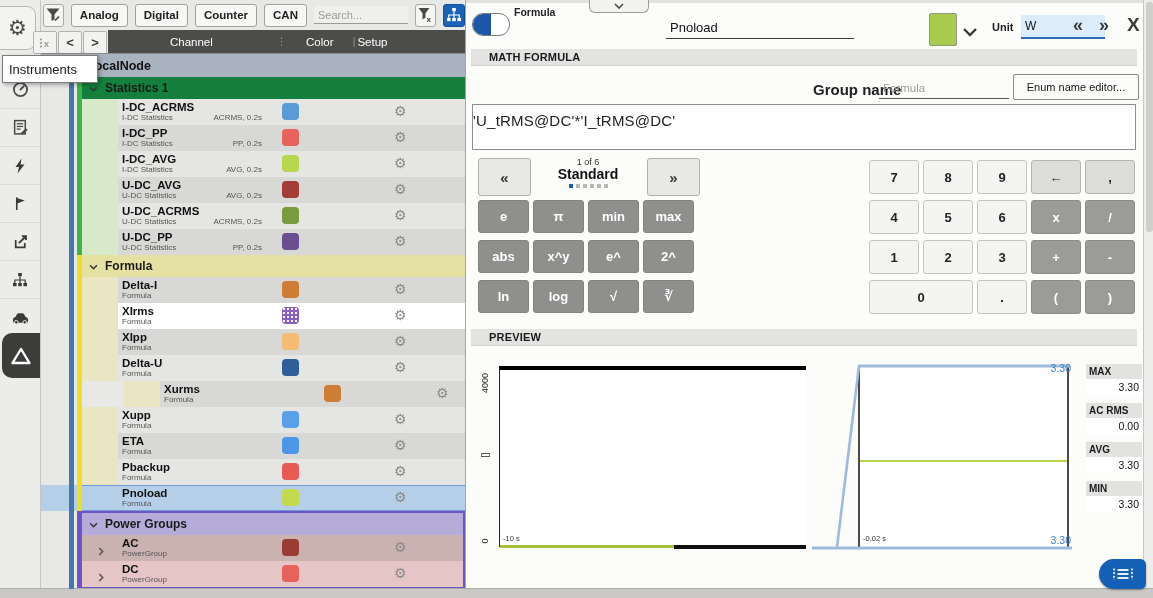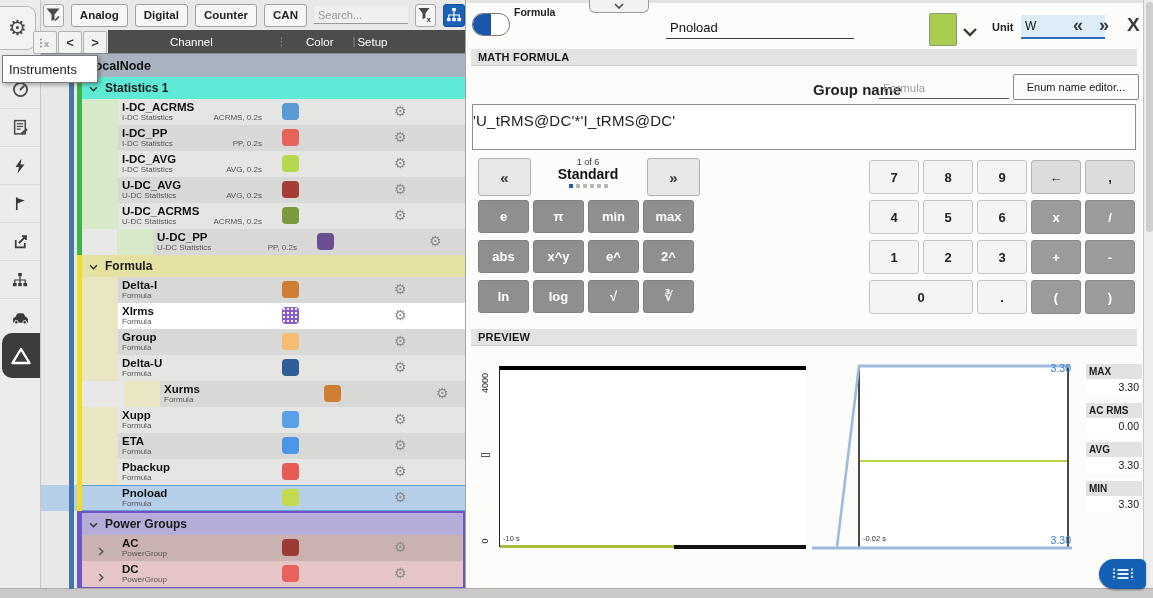--- a/index.html
+++ b/index.html
@@ -67,21 +67,21 @@
   .etype{position:absolute;left:48px;top:6px;font-size:10.5px;font-weight:bold;color:#222;}
   .name-input{position:absolute;left:200px;top:16px;width:180px;height:22px;border:none;border-bottom:1px solid #3a3a38;
               background:transparent;font-size:13px;color:#111;font-family:inherit;padding:0 4px;outline:none;}
   .color-swatch{position:absolute;left:463px;top:13px;width:26px;height:31px;border:1px solid #8a9a7a;border-radius:2px;}
   .hdr-chev{position:absolute;left:496px;top:23px;color:#3a3a38;}
   .unit-label{position:absolute;left:526px;top:21px;font-size:11px;font-weight:bold;color:#222;}
   .unit-input{position:absolute;left:555px;top:15px;width:76px;height:22px;border:none;border-bottom:2px solid #2f6db8;
               background:#dcedf9;font-size:12px;color:#111;font-family:inherit;padding:0 4px;outline:none;}
   .nav-btn{position:absolute;top:14px;font-size:18px;font-weight:bold;color:#3a3a38;line-height:22px;}
   .section-bar{position:absolute;left:5px;width:666px;height:17px;background:#e3e3e1;border-bottom:1px solid #cfcfcd;
-               font-size:11px;font-weight:bold;color:#1a1a1a;line-height:17px;padding-left:7px;box-sizing:border-box;letter-spacing:.2px;}
+               font-size:11px;font-weight:bold;color:#1a1a1a;line-height:17px;padding-left:18px;box-sizing:border-box;letter-spacing:.2px;}
   .gn-label{position:absolute;left:347px;top:81px;font-size:15px;font-weight:bold;color:#222;}
   .gn-input{position:absolute;left:413px;top:78px;width:122px;height:20px;border:none;border-bottom:1px solid #555;
             background:transparent;font-size:11.5px;color:#444;font-family:inherit;padding:0 4px;outline:none;}
   .gn-input::placeholder{color:#9a9a98;}
   .enum-btn{position:absolute;left:547px;top:74px;width:124px;height:24px;background:#fbfbfa;border:1px solid #8a8a88;
             border-radius:2px;font-size:11px;color:#1a1a1a;display:flex;align-items:center;justify-content:center;}
   .formula-box{position:absolute;left:6px;top:104px;width:664px;height:46px;background:#fff;border:1px solid #8e8e8c;
                box-sizing:border-box;font-size:15px;color:#222;padding:7px 0;letter-spacing:.2px;}
   .pad-nav-btn{position:absolute;top:158px;width:51px;height:36px;background:#e8e8e6;border:1px solid #b0b0ae;border-radius:3px;
                font-size:15px;font-weight:bold;color:#3a3a38;display:flex;align-items:center;justify-content:center;}
@@ -229,21 +229,21 @@
       <div class="col-channel">Channel</div>
       <div class="col-div">⋮</div>
       <div class="col-color">Color</div>
       <div class="col-div">|</div>
       <div class="col-setup">Setup</div>
     </div>
   </div>
   <div class="localnode">LocalNode</div>
   <div class="tree" id="tree">
       <div class="group" style="border-left-color: rgb(60, 181, 74);">
-        <div class="group-header" style="background: #5eead4;">
+        <div class="group-header" style="background: #15803d;">
           <span><svg width="9" height="6" viewBox="0 0 10 7">
               <polyline points="1,1.5 5,5.5 9,1.5" fill="none" stroke="#333" stroke-width="1.8"></polyline>
             </svg></span>
           <span>Statistics 1</span>
         </div>
         <div class="chan-row" style="background: rgb(229, 229, 227);">
           <div class="gutter" style="background: rgb(216, 233, 202);"></div>
           <div class="chan-main">
             <div class="chan-name">I-DC_ACRMS</div>
             <div class="chan-subrow">
@@ -295,21 +295,21 @@
           <div class="chan-main">
             <div class="chan-name">U-DC_ACRMS</div>
             <div class="chan-subrow">
               <span>U-DC Statistics</span>
               <span>ACRMS, 0.2s</span>
             </div>
           </div>
           <div class="swatch" style="background-color: rgb(122, 154, 62);"></div>
           <div class="gear-cell">⚙</div>
         </div>
-        <div class="chan-row" style="background: rgb(216, 216, 214); margin-left: 35px;">
+        <div class="chan-row" style="background: rgb(216, 216, 214);">
           <div class="gutter" style="background: rgb(216, 233, 202);"></div>
           <div class="chan-main">
             <div class="chan-name">U-DC_PP</div>
             <div class="chan-subrow">
               <span>U-DC Statistics</span>
               <span>PP, 0.2s</span>
             </div>
           </div>
           <div class="swatch" style="background-color: rgb(107, 78, 146);"></div>
           <div class="gear-cell">⚙</div>
@@ -340,21 +340,21 @@
             <div class="chan-subrow">
               <span>Formula</span>
             </div>
           </div>
           <div class="swatch dots" style="background-color: rgb(138, 95, 196);"></div>
           <div class="gear-cell">⚙</div>
         </div>
         <div class="chan-row" style="background: rgb(216, 216, 214);">
           <div class="gutter" style="background: rgb(234, 230, 196);"></div>
           <div class="chan-main">
-            <div class="chan-name">Group</div>
+            <div class="chan-name">XIpp</div>
             <div class="chan-subrow">
               <span>Formula</span>
             </div>
           </div>
           <div class="swatch" style="background-color: rgb(246, 189, 114);"></div>
           <div class="gear-cell">⚙</div>
         </div>
         <div class="chan-row" style="background: rgb(229, 229, 227);">
           <div class="gutter" style="background: rgb(234, 230, 196);"></div>
           <div class="chan-main">

